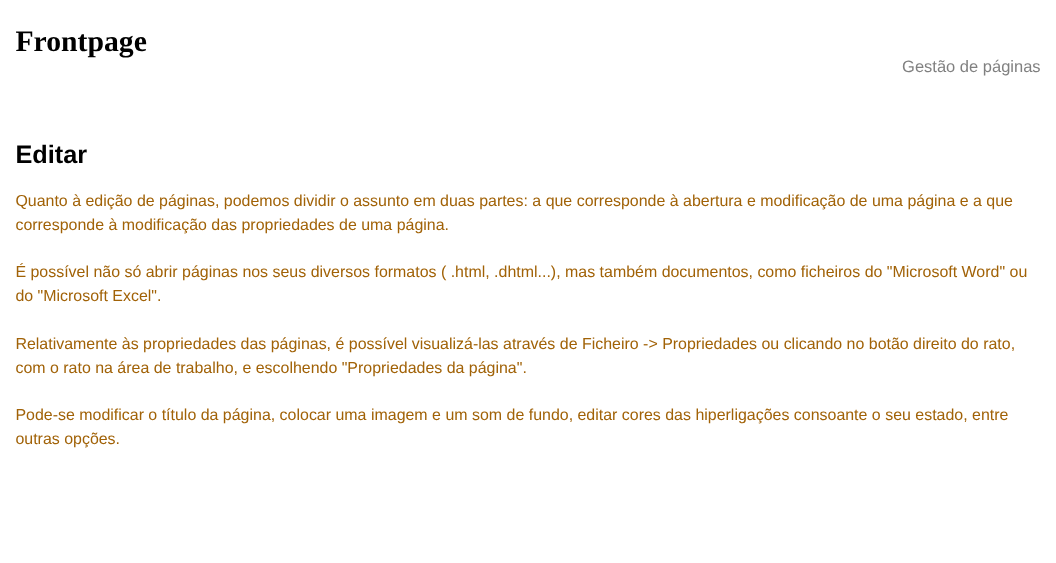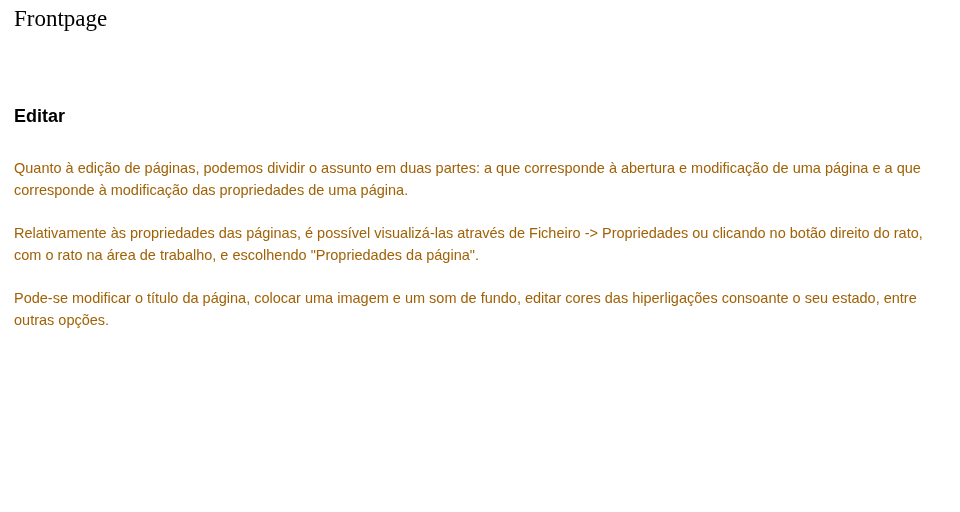--- a/index.html
+++ b/index.html
@@ -11,50 +11,52 @@
     width: 960px;
     height: 512px;
     overflow: hidden;
   }
   .page {
     padding: 6px 14px 0 14px;
     position: relative;
   }
   .doc-title {
     font-family: "Times New Roman", Times, serif;
-    font-size: 23px;
-    font-weight: normal;
-    margin: 0 0 8px 0;
+    font-size: 27px;
+    font-weight: bold;
+    margin: 16px 0 8px 0;
   }
   .header-label {
     position: absolute;
     right: 14px;
     top: 52px;
     font-size: 15px;
     color: #808080;
   }
   .section-heading {
-    font-size: 18px;
+    font-size: 23px;
     font-weight: bold;
-    margin: 74px 0 30px 0;
+    margin: 74px 0 18px 0;
   }
   .para {
     font-size: 14.5px;
     line-height: 1.55;
     margin: 0 0 20px 0;
     color: #a16207;
   }
 </style>
 </head>
 <body>
 
 <div class="page">
 
   <h1 class="doc-title">Frontpage</h1>
 
+  <div class="header-label">Gestão de páginas</div>
 
   <h2 class="section-heading">Editar</h2>
 
   <p class="para">Quanto à edição de páginas, podemos dividir o assunto em duas partes: a que corresponde à abertura e modificação de uma página e a que corresponde à modificação das propriedades de uma página.</p>
+  <p class="para">É possível não só abrir páginas nos seus diversos formatos ( .html, .dhtml...), mas também documentos, como ficheiros do "Microsoft Word" ou do "Microsoft Excel".</p>
   <p class="para">Relativamente às propriedades das páginas, é possível visualizá-las através de Ficheiro -&gt; Propriedades ou clicando no botão direito do rato, com o rato na área de trabalho, e escolhendo "Propriedades da página".</p>
   <p class="para">Pode-se modificar o título da página, colocar uma imagem e um som de fundo, editar cores das hiperligações consoante o seu estado, entre outras opções.</p>
 
 </div>
 
 </body></html>

